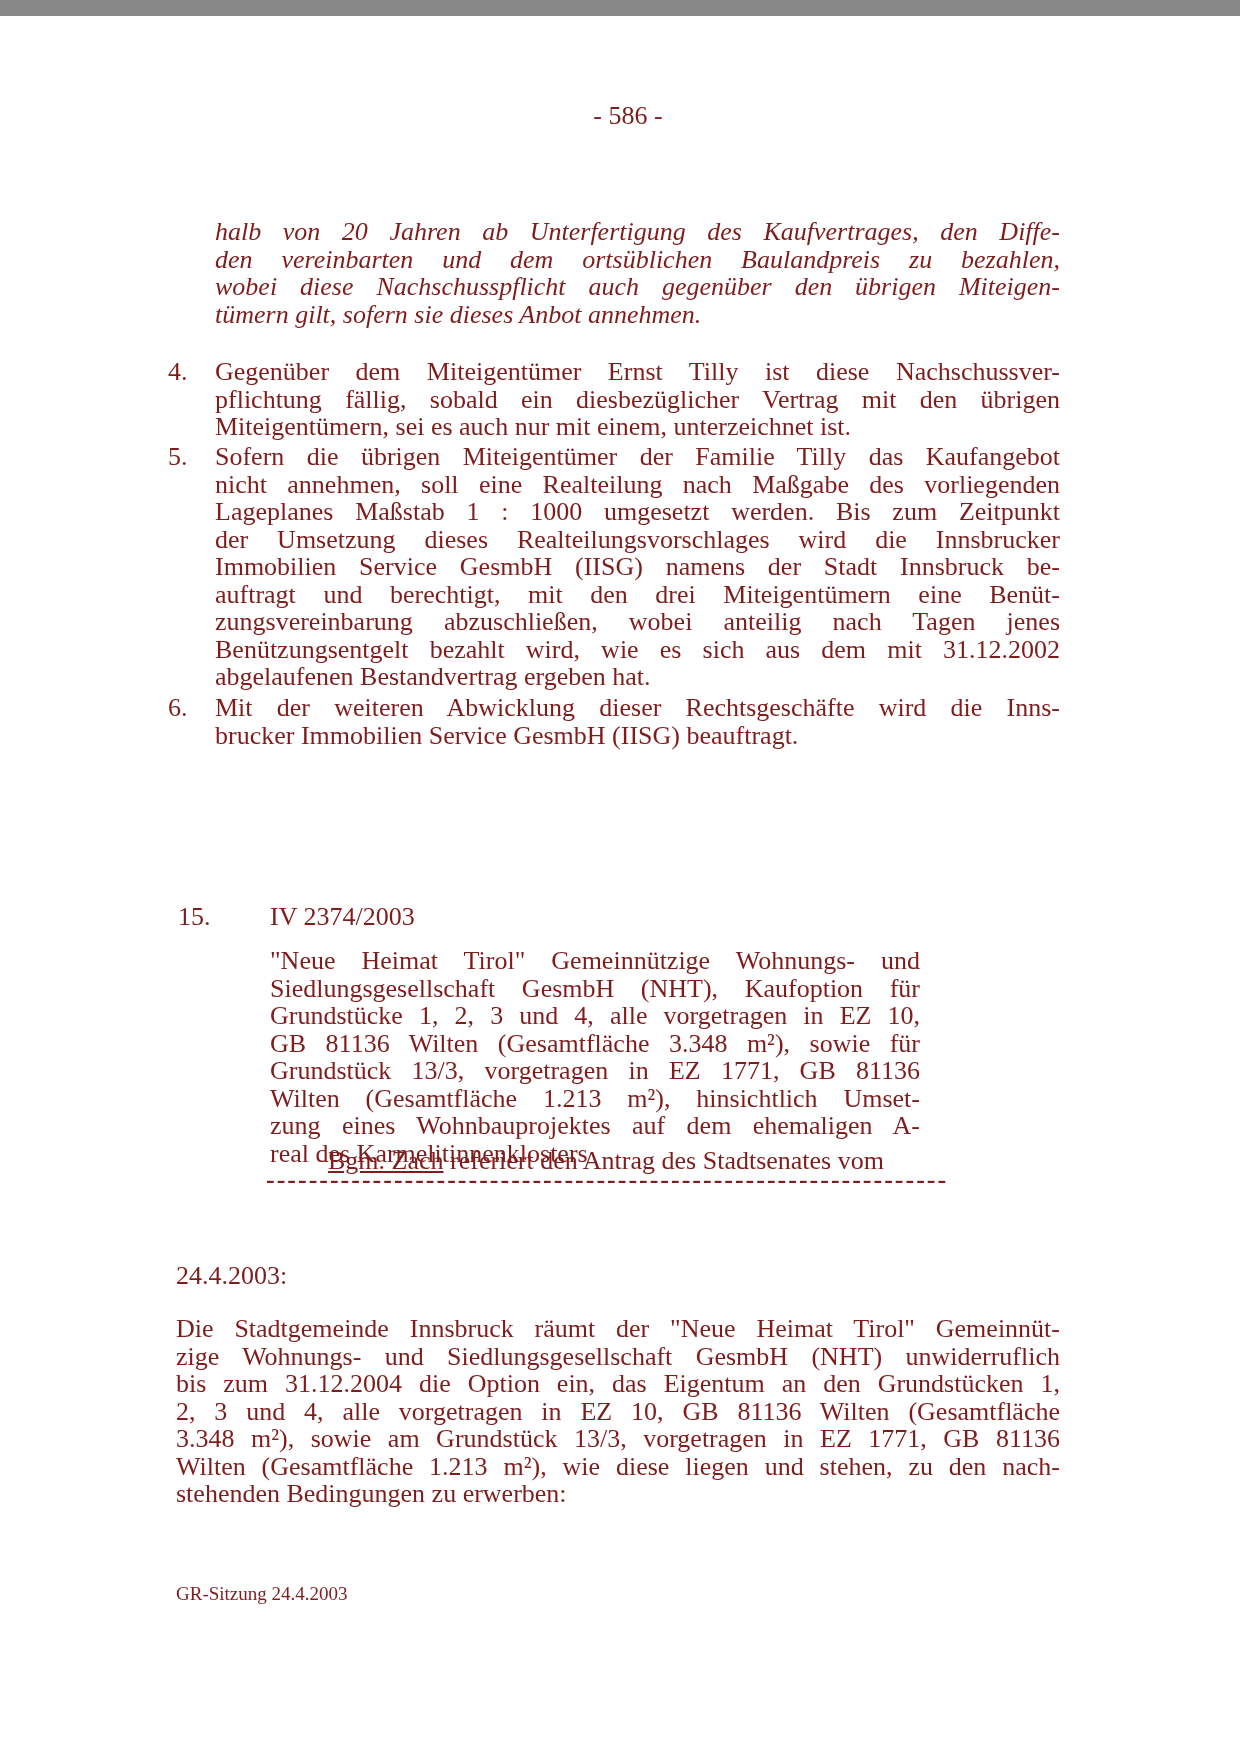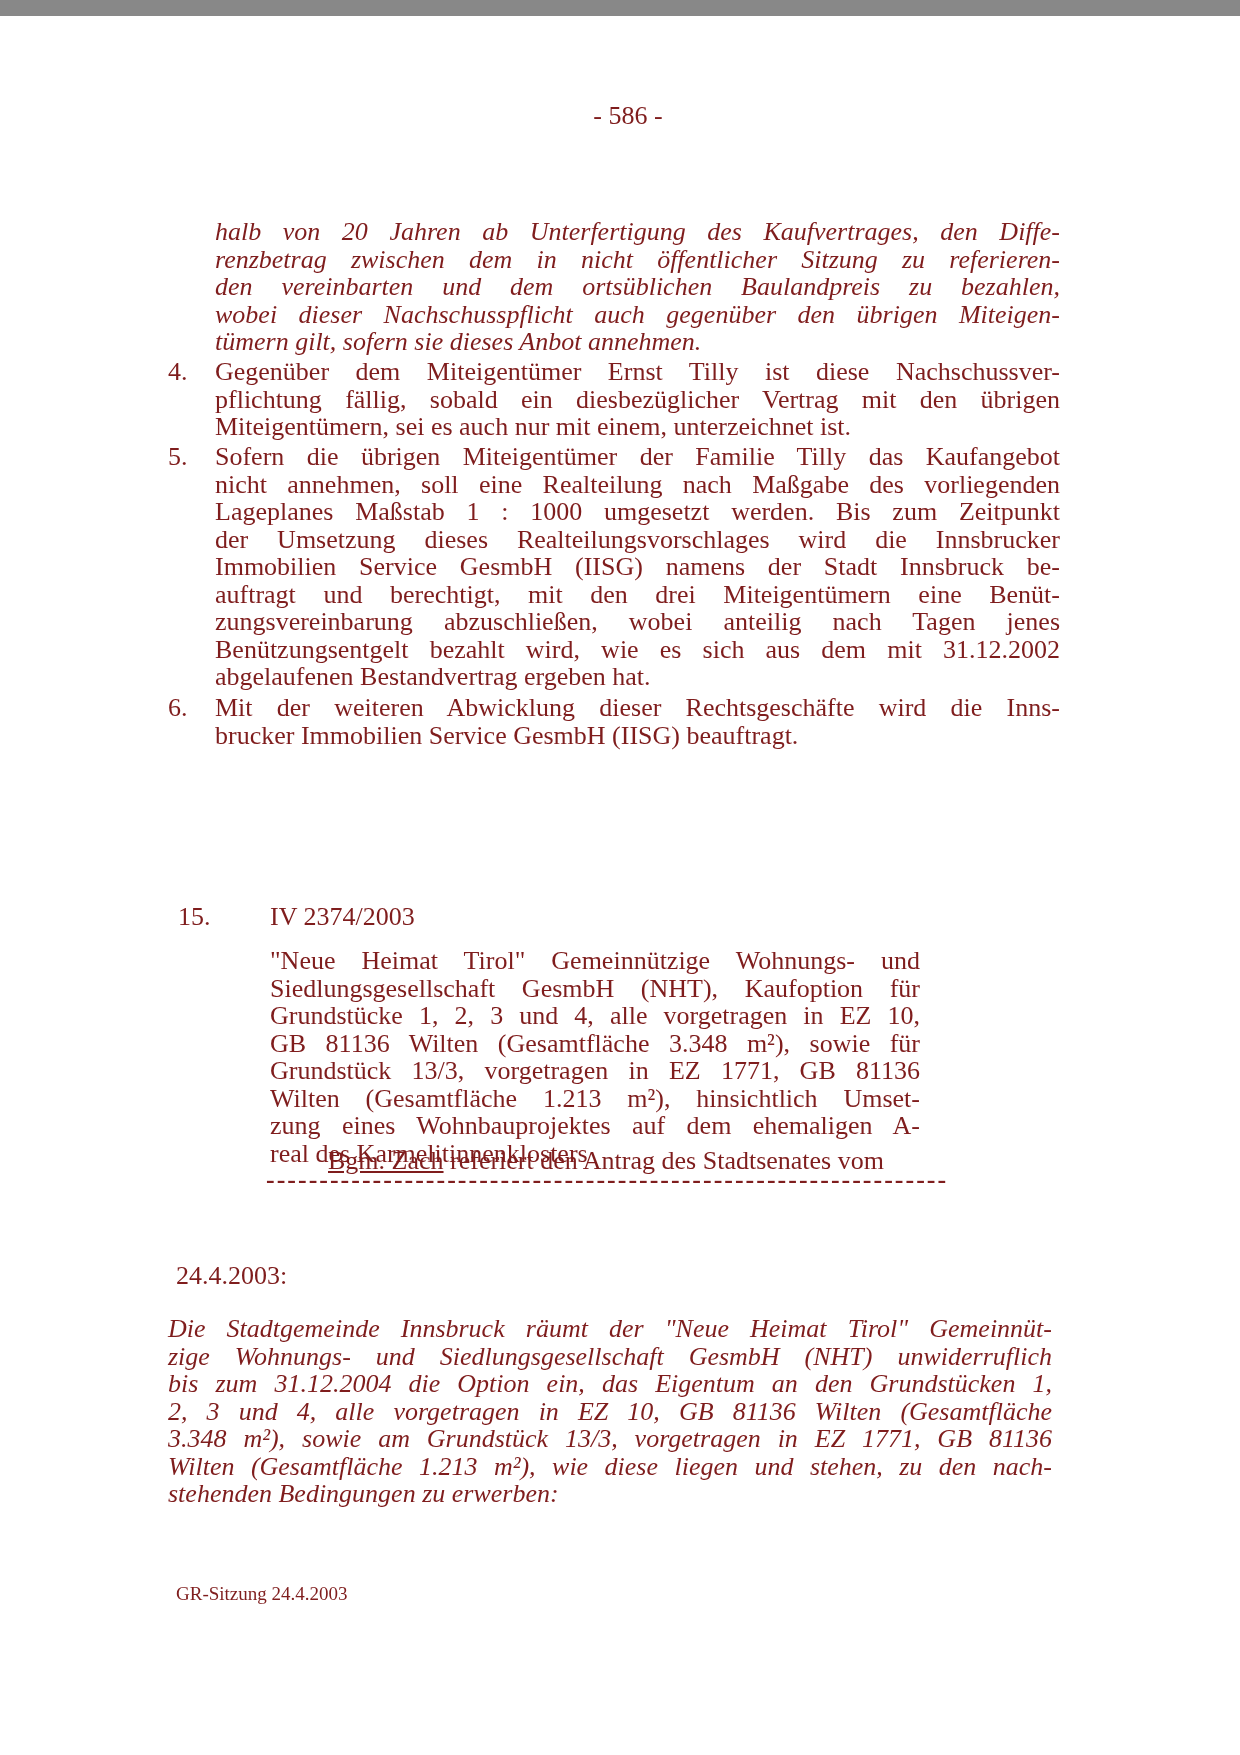--- a/index.html
+++ b/index.html
@@ -34,23 +34,22 @@
 </style>
 </head>
 <body>
 
 <div class="page">
 
   <div class="abs page-number">- 586 -</div>
 
   <div class="block" style="top:202px; left:215px; width:845px;font-style:italic;">
       <div class="line">halb von 20 Jahren ab Unterfertigung des Kaufvertrages, den Diffe-</div>
-      <div class="line">renzbetrag zwischen dem in nicht öffentlicher Sitzung zu referieren-</div>
       <div class="line">den vereinbarten und dem ortsüblichen Baulandpreis zu bezahlen,</div>
-      <div class="line">wobei dieser Nachschusspflicht auch gegenüber den übrigen Miteigen-</div>
+      <div class="line">wobei diese Nachschusspflicht auch gegenüber den übrigen Miteigen-</div>
       <div class="line last">tümern gilt, sofern sie dieses Anbot annehmen.</div>
     </div>
 
   <div class="block" style="top:342px; left:215px; width:845px;">
     <span class="list-marker m-std">4.</span>
   <div class="line">Gegenüber dem Miteigentümer Ernst Tilly ist diese Nachschussver-</div>
       <div class="line">pflichtung fällig, sobald ein diesbezüglicher Vertrag mit den übrigen</div>
       <div class="line last">Miteigentümern, sei es auch nur mit einem, unterzeichnet ist.</div>
     </div>
 
@@ -90,21 +89,21 @@
     </div>
 
   <div class="block separator-line" style="top:1150px; left:266px; width:684px;">----------------------------------------------------------------</div>
 
   <div class="block" style="top:1131px; left:328px; white-space:nowrap;">
     <span class="speaker-underline">Bgm. Zach</span><span> referiert den Antrag des Stadtsenates vom</span>
   </div>
 
   <div class="block" style="top:1246px; left:176px;">24.4.2003:</div>
 
-  <div class="block" style="top:1299px; left:168px; width:884px;font-style:italic;">
+  <div class="block" style="top:1299px; left:176px; width:884px;">
       <div class="line">Die Stadtgemeinde Innsbruck räumt der "Neue Heimat Tirol" Gemeinnüt-</div>
       <div class="line">zige Wohnungs- und Siedlungsgesellschaft GesmbH (NHT) unwiderruflich</div>
       <div class="line">bis zum 31.12.2004 die Option ein, das Eigentum an den Grundstücken 1,</div>
       <div class="line">2, 3 und 4, alle vorgetragen in EZ 10, GB 81136 Wilten (Gesamtfläche</div>
       <div class="line">3.348 m²), sowie am Grundstück 13/3, vorgetragen in EZ 1771, GB 81136</div>
       <div class="line">Wilten (Gesamtfläche 1.213 m²), wie diese liegen und stehen, zu den nach-</div>
       <div class="line last">stehenden Bedingungen zu erwerben:</div>
     </div>
 
   <div class="block footer-text" style="top:1567px; left:176px;">GR-Sitzung 24.4.2003</div>

